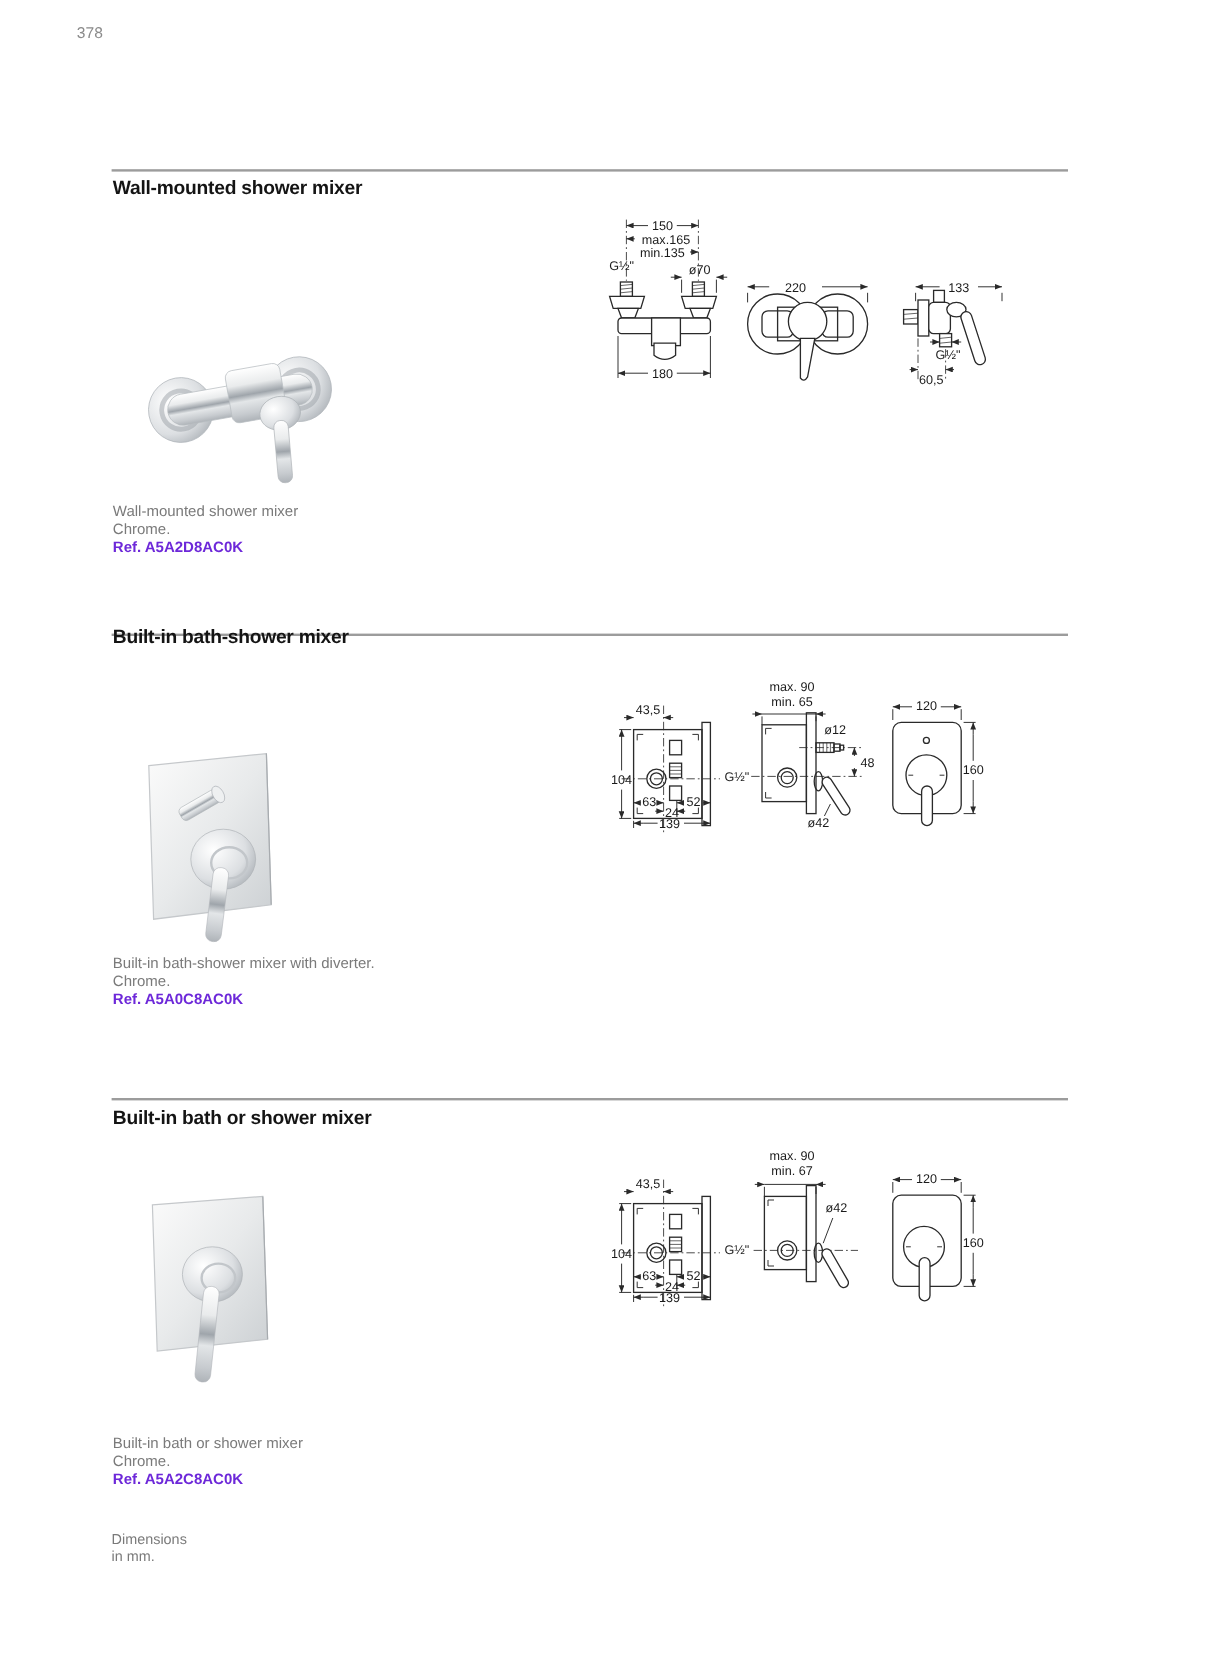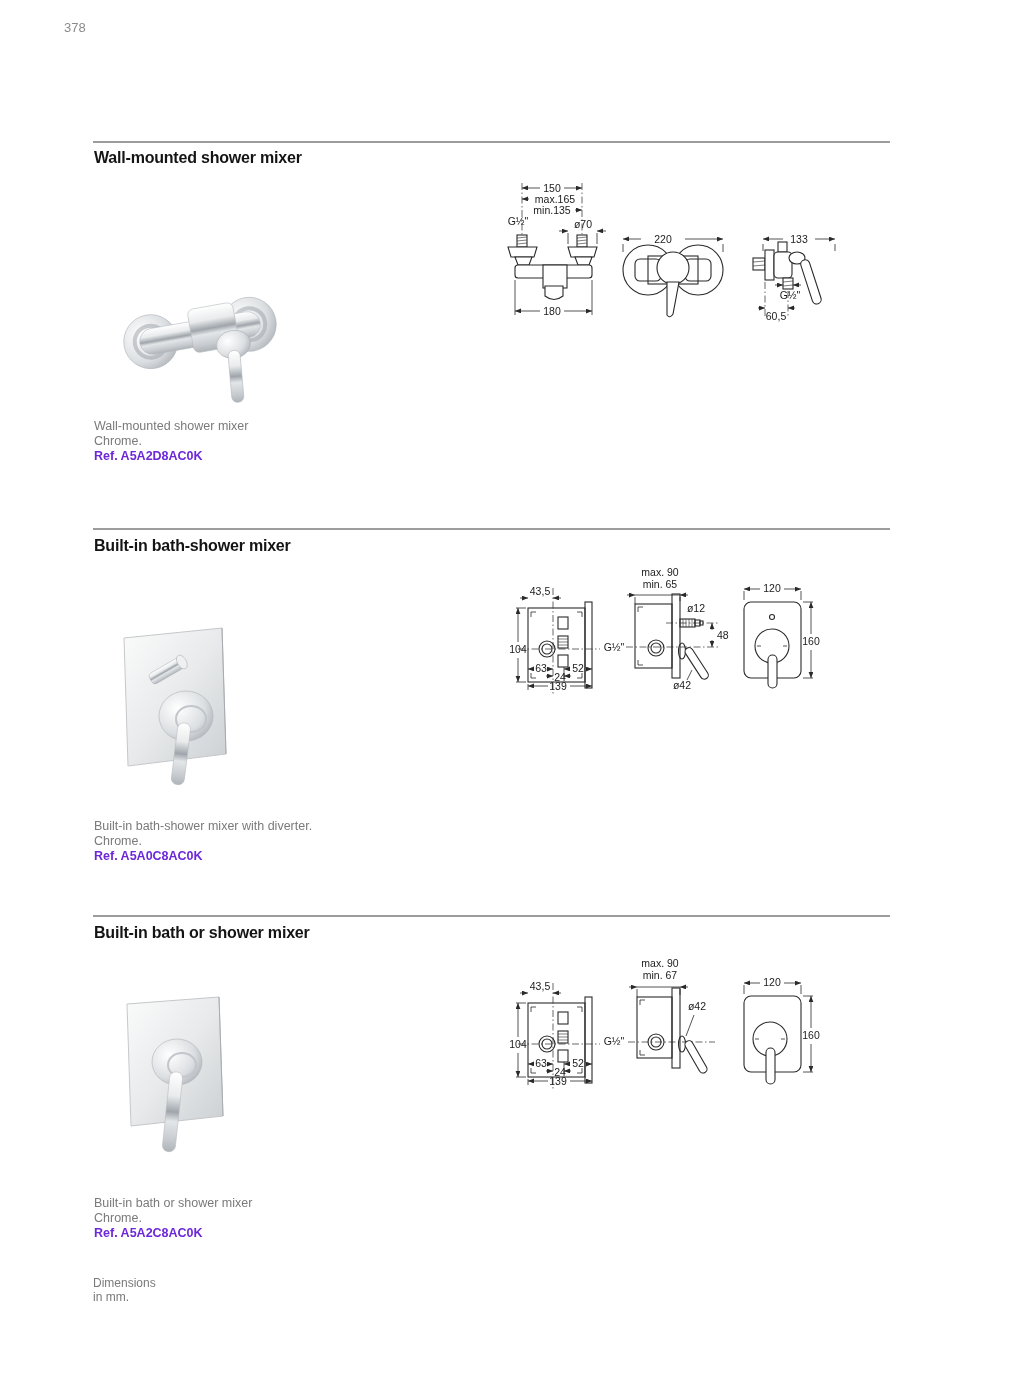--- a/index.html
+++ b/index.html
@@ -143,21 +143,21 @@
     </g>
   </svg>
 
   <div class="caption" style="top:419px">
     <div>Wall-mounted shower mixer</div>
     <div>Chrome.</div>
     <div class="ref">Ref. A5A2D8AC0K</div>
   </div>
 
   <div class="rule" style="top:528px"></div>
-  <div class="sec-title" style="top:537px">Built-in bath-shower mixer</div>
+  <div class="sec-title" style="top:523px">Built-in bath-shower mixer</div>
 
   <svg class="drawing" style="left:510px;top:560px" width="320" height="150" viewBox="0 0 320 150">
     <defs>
       <marker id="ar2" markerWidth="8" markerHeight="8" refX="7.5" refY="3" orient="auto">
         <path d="M0,0 L7.5,3 L0,6 Z" fill="#2a2a2a"></path>
       </marker>
     </defs>
 
     <line class="cl" x1="43" y1="28" x2="43" y2="134"></line>
     <line class="dim" x1="10" y1="38" x2="18" y2="38" marker-end="url(#ar2)"></line>
@@ -275,21 +275,21 @@
     <path d="M112,8 L116,134" stroke="#a7abaf" fill="none"></path>
     <g transform="rotate(-30 58 50)">
       <rect x="38" y="44" width="36" height="12" rx="4" fill="url(#m2g)" stroke="#adb2b6" stroke-width="0.5"></rect>
       <ellipse cx="74" cy="50" rx="4.5" ry="7.5" fill="#eef0f1" stroke="#a8adb2" stroke-width="0.5"></ellipse>
     </g>
     <ellipse cx="76" cy="96" rx="27" ry="25" fill="url(#r2g)" stroke="#afb4b8" stroke-width="0.6"></ellipse>
     <ellipse cx="81" cy="99" rx="15" ry="13" fill="none" stroke="#c2c6ca" stroke-width="2"></ellipse>
     <rect x="68" y="103" width="13" height="62" rx="6" fill="url(#m2g)" stroke="#b2b6ba" stroke-width="0.5" transform="rotate(7 74 105)"></rect>
   </svg>
 
-  <div class="caption" style="top:819px">
+  <div class="caption" style="top:796px">
     <div>Built-in bath-shower mixer with diverter.</div>
     <div>Chrome.</div>
     <div class="ref">Ref. A5A0C8AC0K</div>
   </div>
 
   <div class="rule" style="top:915px"></div>
   <div class="sec-title" style="top:924px">Built-in bath or shower mixer</div>
 
   <svg class="drawing" style="left:510px;top:950px" width="320" height="160" viewBox="0 0 320 160">
     <defs>

